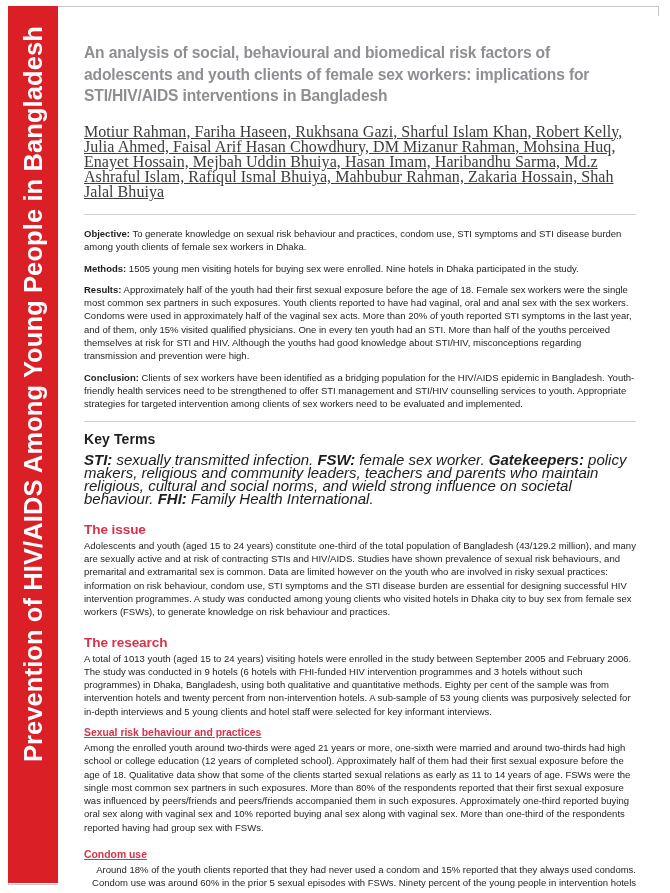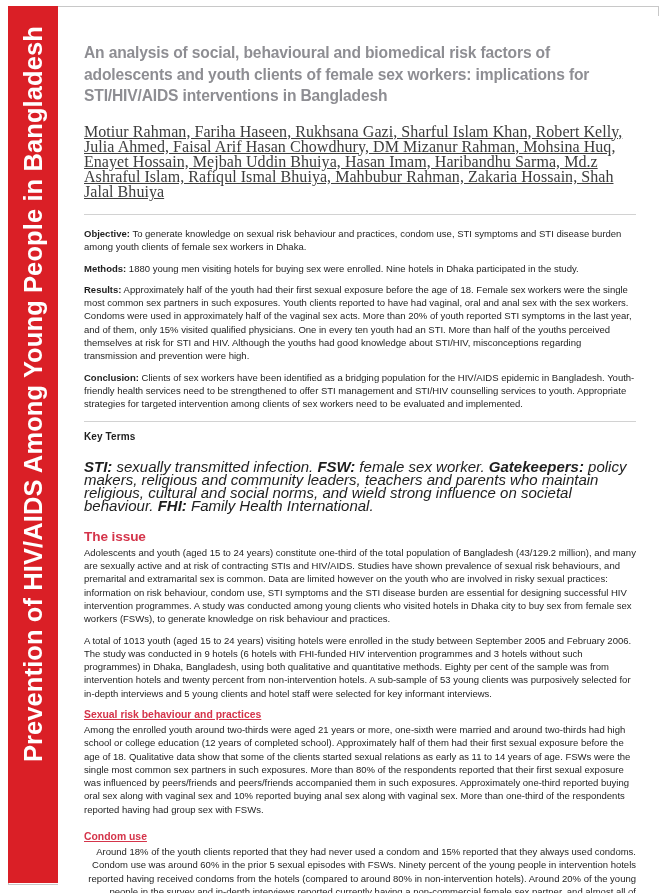--- a/index.html
+++ b/index.html
@@ -111,23 +111,23 @@
     margin-bottom: 8px;
     text-align: left;
   }
   .abs-para:last-child { margin-bottom: 0; }
   .abs-label { font-weight: bold; }
 
   .keyterms-head {
     color: #1e1e1e;
     font-family: "Liberation Sans", sans-serif;
     font-weight: bold;
-    font-size: 10px;
+    font-size: 14px;
     letter-spacing: 0.1px;
-    margin-bottom: 18px;
+    margin-bottom: 6px;
   }
   .keyterms-body {
     color: #1e1e1e;
     font-family: "Liberation Sans", sans-serif;
     font-size: 15px;
     line-height: 13.3px;
     font-style: italic;
   }
   .kt-term { font-weight: bold; }
 
@@ -177,33 +177,34 @@
   <div id="content">
 
     <div class="title">An analysis of social, behavioural and biomedical risk factors of adolescents and youth clients of female sex workers: implications for STI/HIV/AIDS interventions in Bangladesh</div>
 
     <div class="authors">Motiur Rahman, Fariha Haseen, Rukhsana Gazi, Sharful Islam Khan, Robert Kelly, Julia Ahmed, Faisal Arif Hasan Chowdhury, DM Mizanur Rahman, Mohsina Huq, Enayet Hossain, Mejbah Uddin Bhuiya, Hasan Imam, Haribandhu Sarma, Md.z Ashraful Islam, Rafiqul Ismal Bhuiya, Mahbubur Rahman, Zakaria Hossain, Shah Jalal Bhuiya</div>
 
     <div class="rule rule-abstract"></div>
 
     <div class="abstract-block">
       <p class="abs-para"><span class="abs-label">Objective:</span><span> To generate knowledge on sexual risk behaviour and practices, condom use, STI symptoms and STI disease burden among youth clients of female sex workers in Dhaka.</span></p>
-      <p class="abs-para"><span class="abs-label">Methods:</span><span> 1880 young men visiting hotels for buying sex were enrolled. Nine hotels in Dhaka participated in the study.</span></p>
+      <p class="abs-para"><span class="abs-label">Methods:</span><span> 1505 young men visiting hotels for buying sex were enrolled. Nine hotels in Dhaka participated in the study.</span></p>
       <p class="abs-para"><span class="abs-label">Results:</span><span> Approximately half of the youth had their first sexual exposure before the age of 18. Female sex workers were the single most common sex partners in such exposures. Youth clients reported to have had vaginal, oral and anal sex with the sex workers. Condoms were used in approximately half of the vaginal sex acts. More than 20% of youth reported STI symptoms in the last year, and of them, only 15% visited qualified physicians. One in every ten youth had an STI. More than half of the youths perceived themselves at risk for STI and HIV. Although the youths had good knowledge about STI/HIV, misconceptions regarding transmission and prevention were high.</span></p>
       <p class="abs-para"><span class="abs-label">Conclusion:</span><span> Clients of sex workers have been identified as a bridging population for the HIV/AIDS epidemic in Bangladesh. Youth-friendly health services need to be strengthened to offer STI management and STI/HIV counselling services to youth. Appropriate strategies for targeted intervention among clients of sex workers need to be evaluated and implemented.</span></p>
     </div>
 
     <div class="rule rule-keyterms"></div>
 
     <div class="keyterms-head">Key Terms</div>
     <div class="keyterms-body"><span class="kt-term">STI:</span><span> sexually transmitted infection. </span><span class="kt-term">FSW:</span><span> female sex worker. </span><span class="kt-term">Gatekeepers:</span><span> policy makers, religious and community leaders, teachers and parents who maintain religious, cultural and social norms, and wield strong influence on societal behaviour. </span><span class="kt-term">FHI:</span><span> Family Health International.</span></div>
 
     <h2 class="sec">The issue</h2>
     <p class="body">Adolescents and youth (aged 15 to 24 years) constitute one-third of the total population of Bangladesh (43/129.2 million), and many are sexually active and at risk of contracting STIs and HIV/AIDS. Studies have shown prevalence of sexual risk behaviours, and premarital and extramarital sex is common. Data are limited however on the youth who are involved in risky sexual practices: information on risk behaviour, condom use, STI symptoms and the STI disease burden are essential for designing successful HIV intervention programmes. A study was conducted among young clients who visited hotels in Dhaka city to buy sex from female sex workers (FSWs), to generate knowledge on risk behaviour and practices.</p>
 
+    <h2 class="sec">The research</h2>
     <p class="body">A total of 1013 youth (aged 15 to 24 years) visiting hotels were enrolled in the study between September 2005 and February 2006. The study was conducted in 9 hotels (6 hotels with FHI-funded HIV intervention programmes and 3 hotels without such programmes) in Dhaka, Bangladesh, using both qualitative and quantitative methods. Eighty per cent of the sample was from intervention hotels and twenty percent from non-intervention hotels. A sub-sample of 53 young clients was purposively selected for in-depth interviews and 5 young clients and hotel staff were selected for key informant interviews.</p>
 
     <h3 class="sub">Sexual risk behaviour and practices</h3>
     <p class="body">Among the enrolled youth around two-thirds were aged 21 years or more, one-sixth were married and around two-thirds had high school or college education (12 years of completed school). Approximately half of them had their first sexual exposure before the age of 18. Qualitative data show that some of the clients started sexual relations as early as 11 to 14 years of age. FSWs were the single most common sex partners in such exposures. More than 80% of the respondents reported that their first sexual exposure was influenced by peers/friends and peers/friends accompanied them in such exposures. Approximately one-third reported buying oral sex along with vaginal sex and 10% reported buying anal sex along with vaginal sex. More than one-third of the respondents reported having had group sex with FSWs.</p>
 
     <h3 class="sub spaced">Condom use</h3>
     <p class="body">Around 18% of the youth clients reported that they had never used a condom and 15% reported that they always used condoms. Condom use was around 60% in the prior 5 sexual episodes with FSWs. Ninety percent of the young people in intervention hotels reported having received condoms from the hotels (compared to around 80% in non-intervention hotels). Around 20% of the young people in the survey and in-depth interviews reported currently having a non-commercial female sex partner, and almost all of those reported having had sex with this non-commercial partner during the last year.</p>
 
   </div>
 </div>

